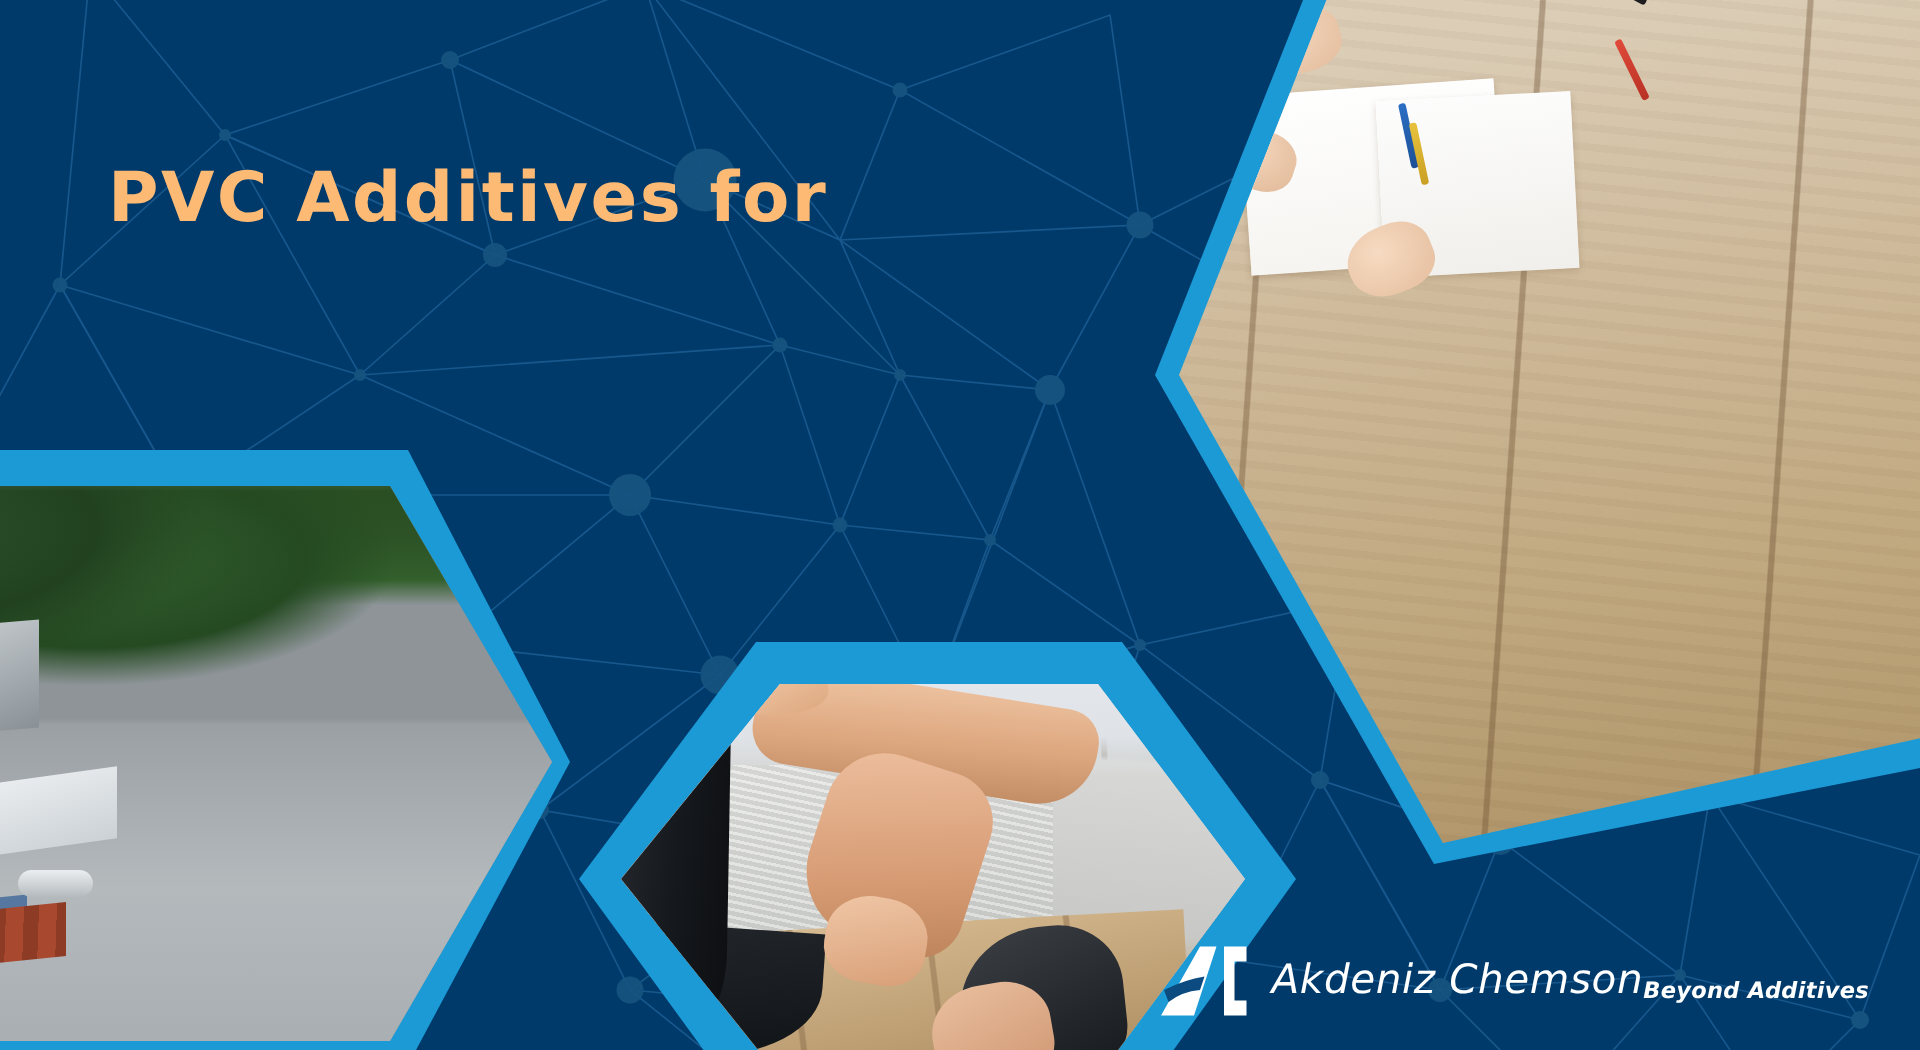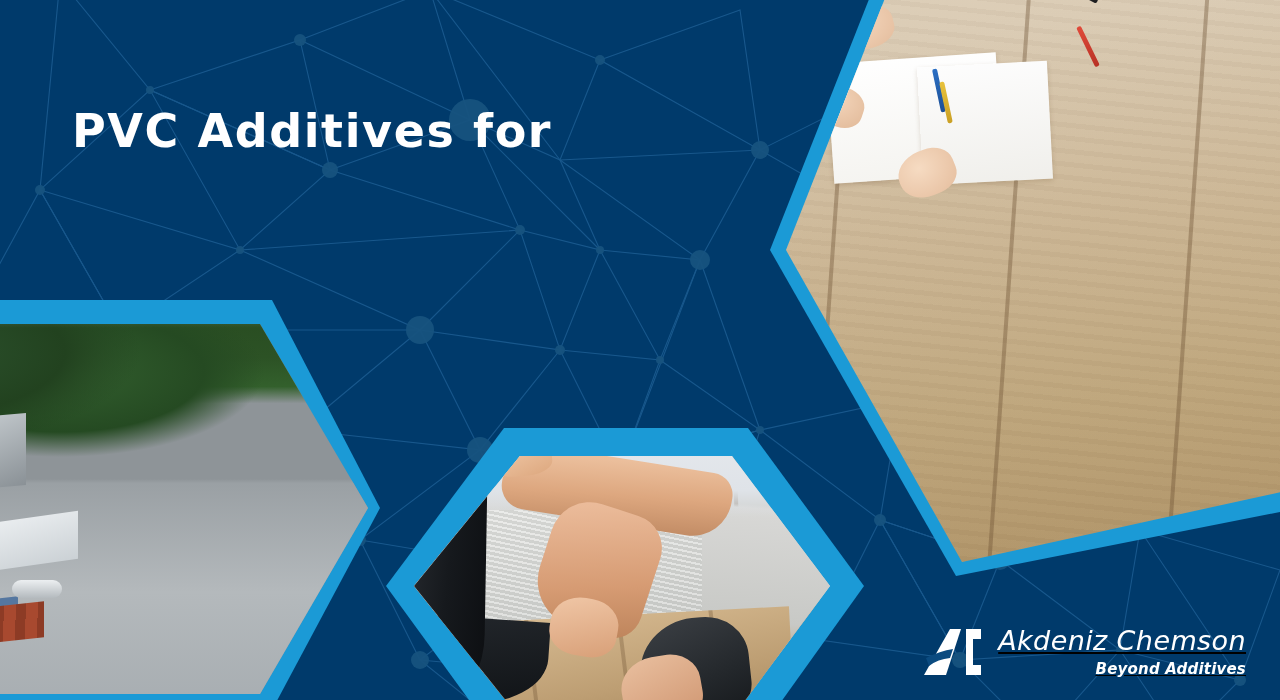--- a/index.html
+++ b/index.html
@@ -189,41 +189,41 @@
     background:linear-gradient(160deg,#e9bf9f,#cf9570);
     border-radius:44% 40% 40% 44%;
     transform:rotate(-10deg);
   }
 
   
   .headline {
     position:absolute;
     left:72px; top:92px;
     width:700px;
-    color:#ffffff;
+    color:#fdba74;
     font-family:"DejaVu Sans", sans-serif;
     font-weight:700;
     font-size:46px;
     line-height:1.72;
     letter-spacing:1.6px;
     z-index:12;
   }
   .headline .l { display:block; white-space:nowrap; }
 
   
   .logo {
     position:absolute;
     right:34px; bottom:22px;
     display:flex;
     align-items:center;
     gap:16px;
     z-index:14;
   }
   .logo-mark { width:62px; height:48px; flex:0 0 auto; }
-  .logo-text { display:flex; flex-direction:column; align-items:flex-end;text-decoration:underline; }
+  .logo-text { display:flex; flex-direction:row; align-items:flex-end; }
   .logo-name {
     color:#ffffff;
     font-family:"DejaVu Sans", sans-serif;
     font-style:italic;
     font-weight:400;
     font-size:27px;
     letter-spacing:.4px;
     line-height:1.14;
   }
   .logo-tag {

